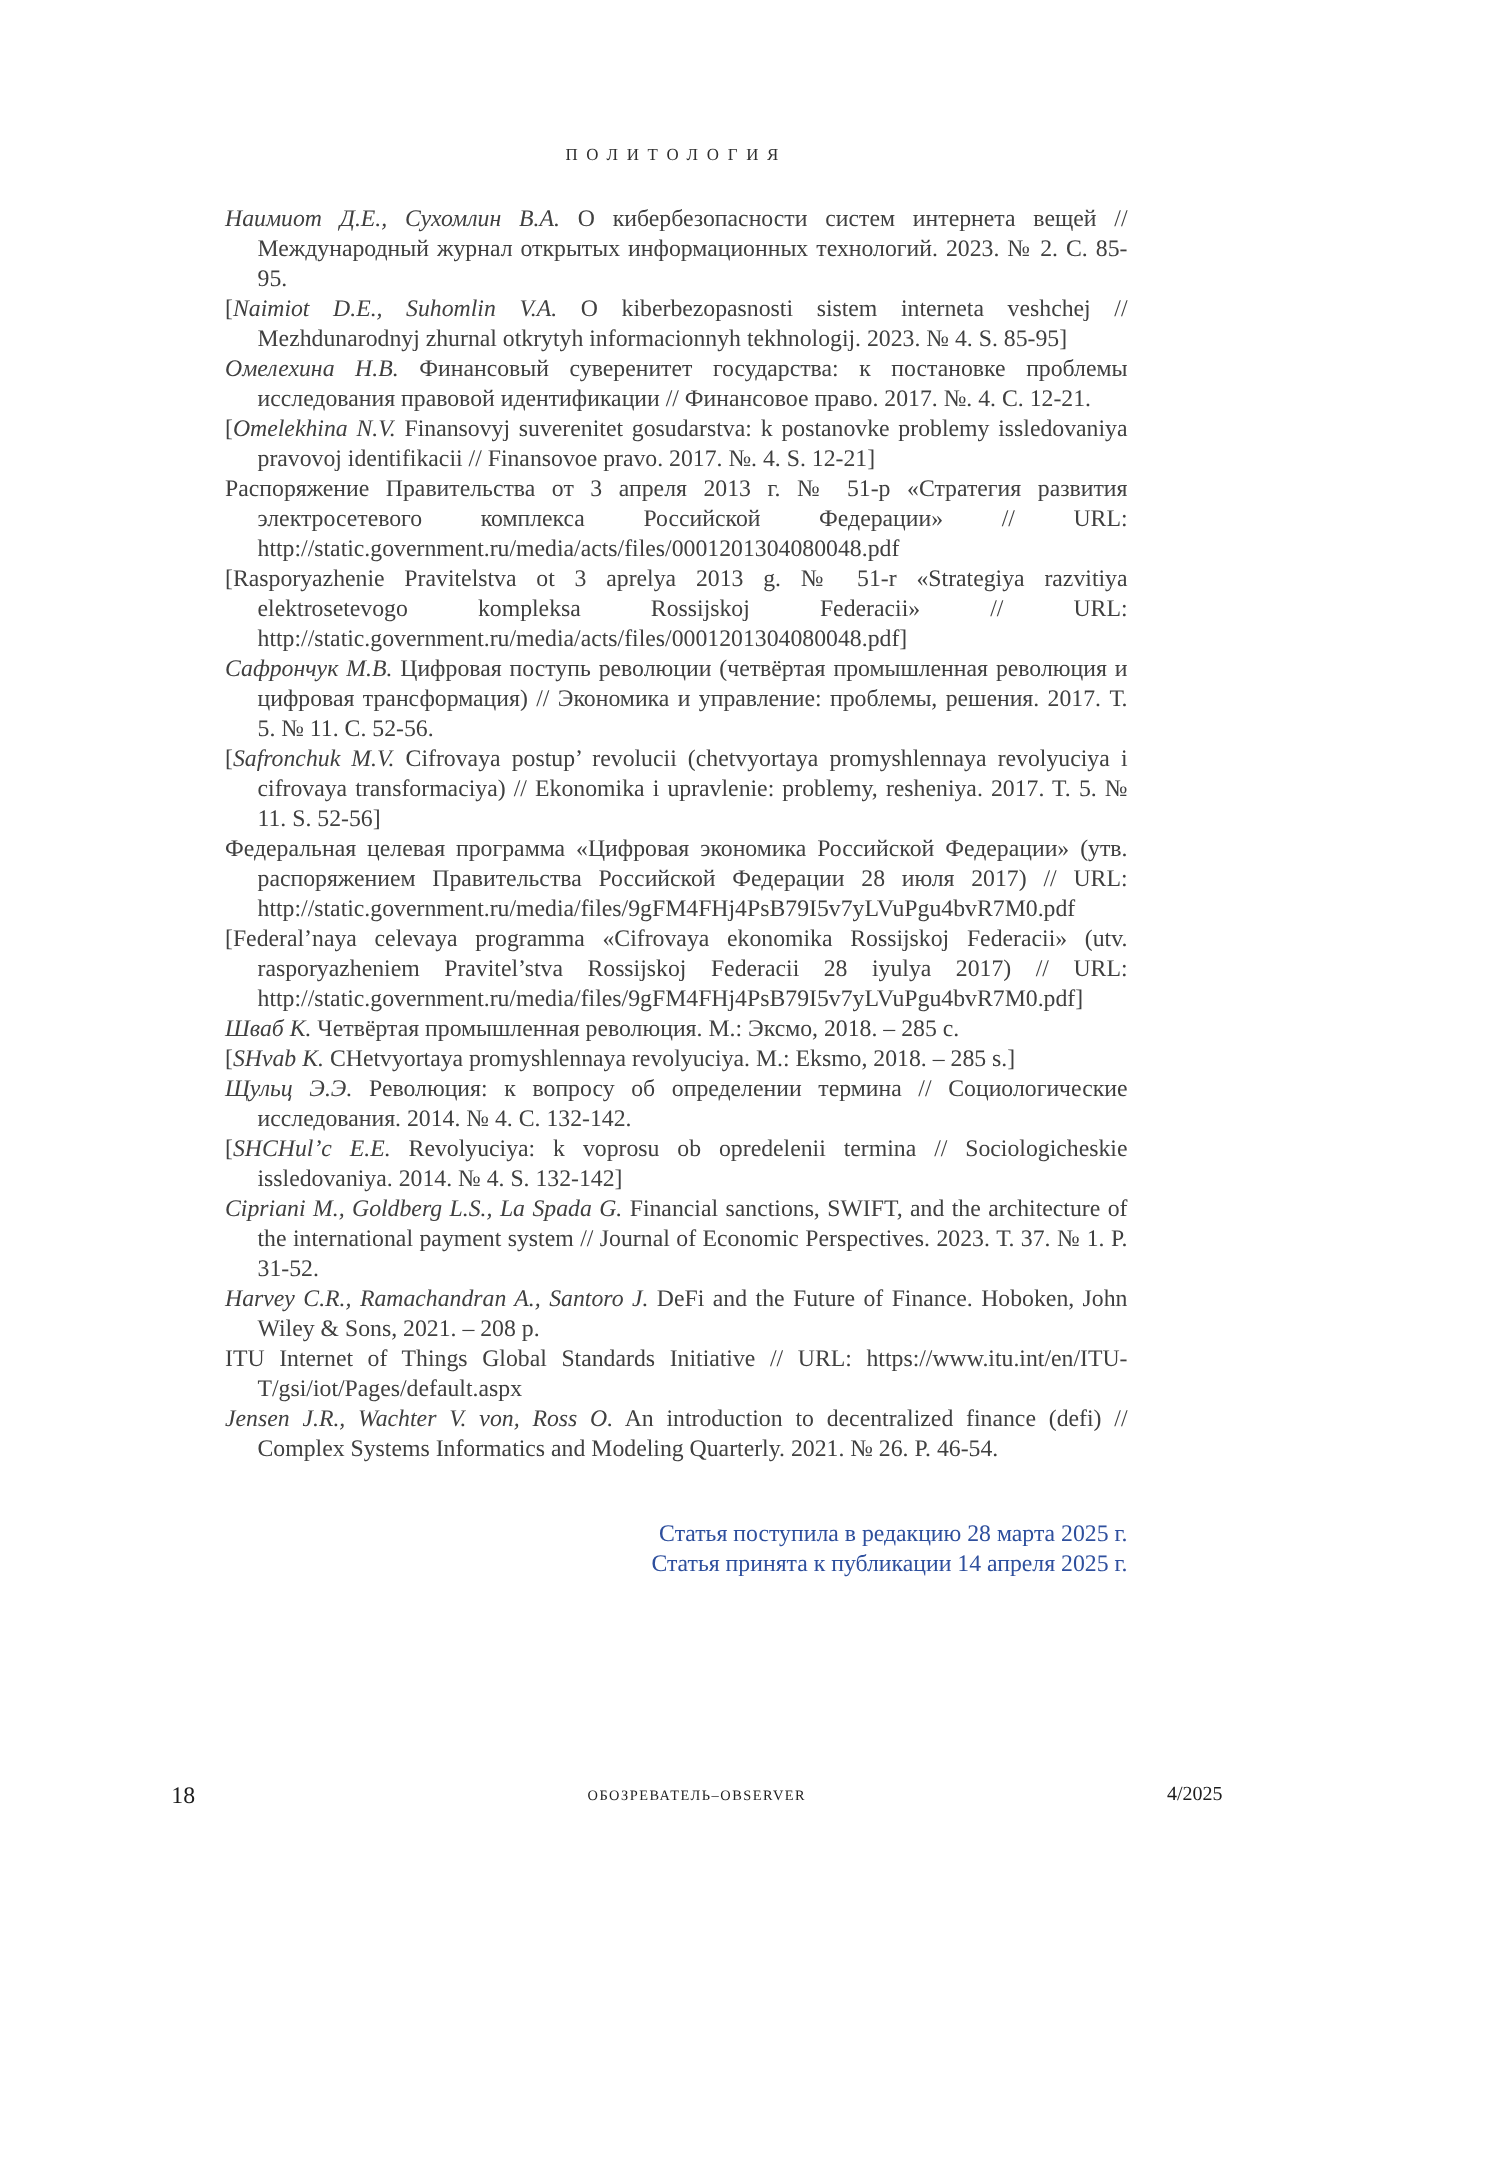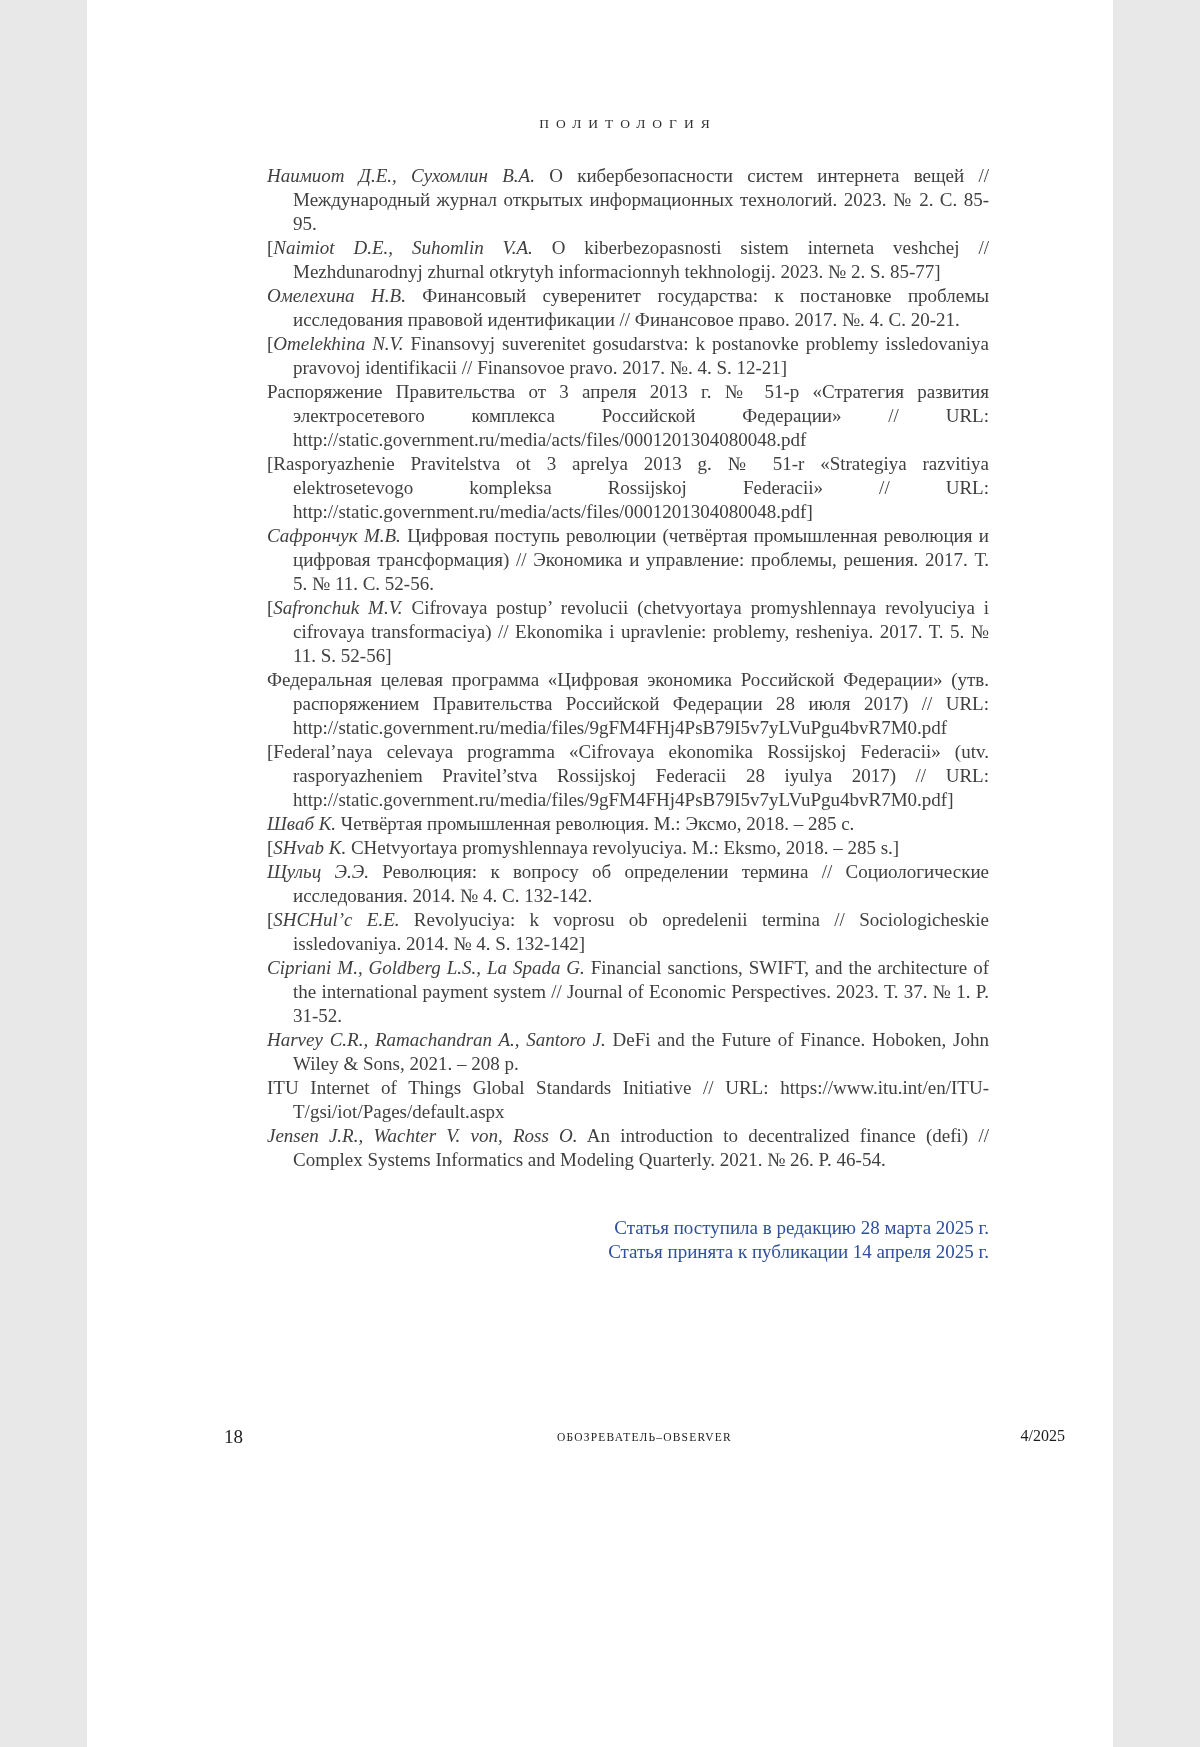--- a/index.html
+++ b/index.html
@@ -1,19 +1,19 @@
 <!DOCTYPE html>
 <html><head>
 <meta charset="utf-8">
 <style>
   * { margin: 0; padding: 0; box-sizing: border-box; }
   html, body { background: #e8e8e8; }
   .page {
     position: relative;
-    width: 1026px;
+    width: 1200px;
     height: 1747px;
     margin: 0 auto;
     background: #ffffff;
     font-family: "Liberation Serif", serif;
     color: #1c1c1c;
     overflow: hidden;
   }
   .section-header {
     position: absolute;
     top: 116px;
@@ -86,22 +86,22 @@
 </style>
 </head>
 <body>
 
 <div class="page">
 
   <div class="section-header">ПОЛИТОЛОГИЯ</div>
 
   <div class="content">
       <p class="ref"><em>Наимиот Д.Е., Сухомлин В.А.</em><span> О кибербезопасности систем интернета вещей // Международный журнал открытых информационных технологий. 2023. № 2. С. 85-95.</span></p>
-      <p class="ref"><span>[</span><em>Naimiot D.E., Suhomlin V.A.</em><span> O kiberbezopasnosti sistem interneta veshchej // Mezhdunarodnyj zhurnal otkrytyh informacionnyh tekhnologij. 2023. № 2. S. 85-77]</span></p>
-      <p class="ref"><em>Омелехина Н.В.</em><span> Финансовый суверенитет государства: к постановке проблемы исследования правовой идентификации // Финансовое право. 2017. №. 4. С. 20-21.</span></p>
+      <p class="ref"><span>[</span><em>Naimiot D.E., Suhomlin V.A.</em><span> O kiberbezopasnosti sistem interneta veshchej // Mezhdunarodnyj zhurnal otkrytyh informacionnyh tekhnologij. 2023. № 4. S. 85-95]</span></p>
+      <p class="ref"><em>Омелехина Н.В.</em><span> Финансовый суверенитет государства: к постановке проблемы исследования правовой идентификации // Финансовое право. 2017. №. 4. С. 12-21.</span></p>
       <p class="ref"><span>[</span><em>Omelekhina N.V.</em><span> Finansovyj suverenitet gosudarstva: k postanovke problemy issledovaniya pravovoj identifikacii // Finansovoe pravo. 2017. №. 4. S. 12-21]</span></p>
       <p class="ref"><span>Распоряжение Правительства от 3 апреля 2013 г. № 51-р «Стратегия развития электросетевого комплекса Российской Федерации» // URL: http://static.government.ru/media/acts/files/0001201304080048.pdf</span></p>
       <p class="ref"><span>[Rasporyazhenie Pravitelstva ot 3 aprelya 2013 g. № 51-r «Strategiya razvitiya elektrosetevogo kompleksa Rossijskoj Federacii» // URL: http://static.government.ru/media/acts/files/0001201304080048.pdf]</span></p>
       <p class="ref"><em>Сафрончук М.В.</em><span> Цифровая поступь революции (четвёртая промышленная революция и цифровая трансформация) // Экономика и управление: проблемы, решения. 2017. Т. 5. № 11. С. 52-56.</span></p>
       <p class="ref"><span>[</span><em>Safronchuk M.V.</em><span> Cifrovaya postup’ revolucii (chetvyortaya promyshlennaya revolyuciya i cifrovaya transformaciya) // Ekonomika i upravlenie: problemy, resheniya. 2017. T. 5. № 11. S. 52-56]</span></p>
       <p class="ref"><span>Федеральная целевая программа «Цифровая экономика Российской Федерации» (утв. распоряжением Правительства Российской Федерации 28 июля 2017) // URL: http://static.government.ru/media/files/9gFM4FHj4PsB79I5v7yLVuPgu4bvR7M0.pdf</span></p>
       <p class="ref"><span>[Federal’naya celevaya programma «Cifrovaya ekonomika Rossijskoj Federacii» (utv. rasporyazheniem Pravitel’stva Rossijskoj Federacii 28 iyulya 2017) // URL: http://static.government.ru/media/files/9gFM4FHj4PsB79I5v7yLVuPgu4bvR7M0.pdf]</span></p>
       <p class="ref"><em>Шваб К.</em><span> Четвёртая промышленная революция. М.: Эксмо, 2018. – 285 с.</span></p>
       <p class="ref"><span>[</span><em>SHvab K.</em><span> CHetvyortaya promyshlennaya revolyuciya. M.: Eksmo, 2018. – 285 s.]</span></p>
       <p class="ref"><em>Щульц Э.Э.</em><span> Революция: к вопросу об определении термина // Социологические исследования. 2014. № 4. С. 132-142.</span></p>

